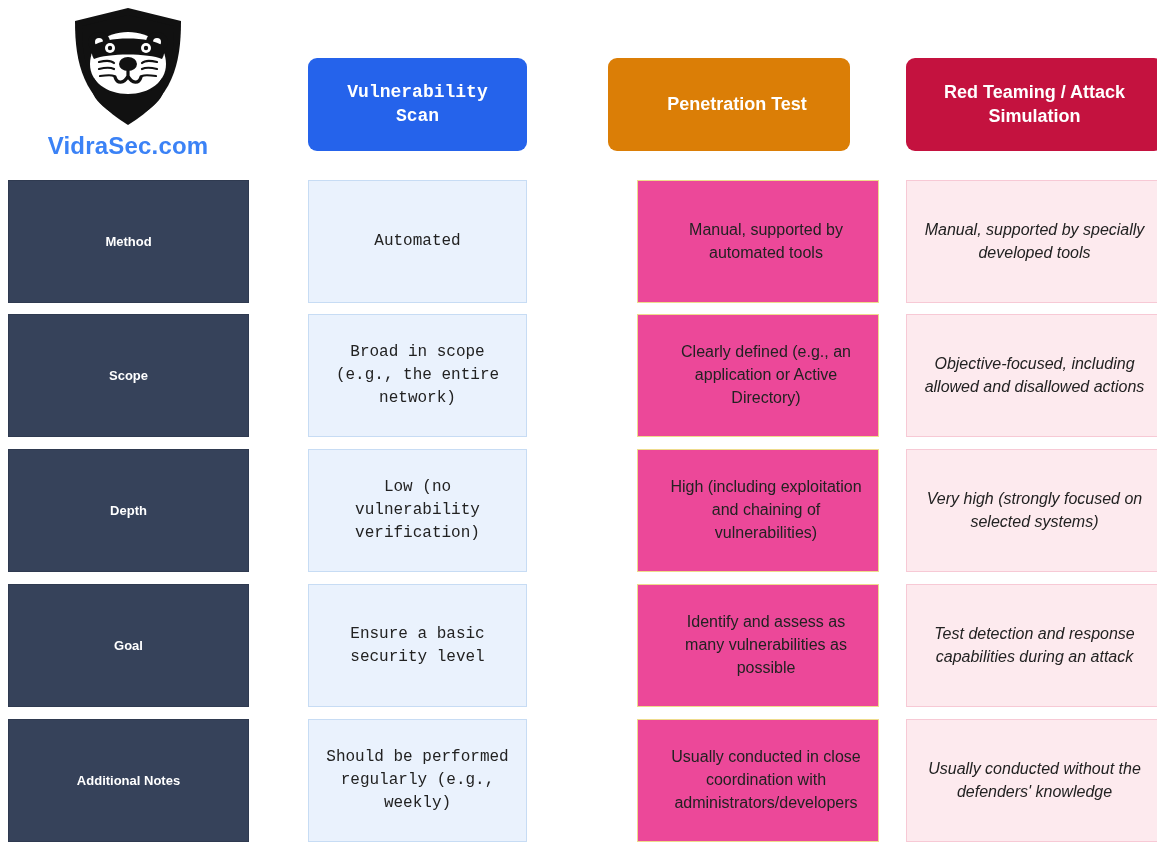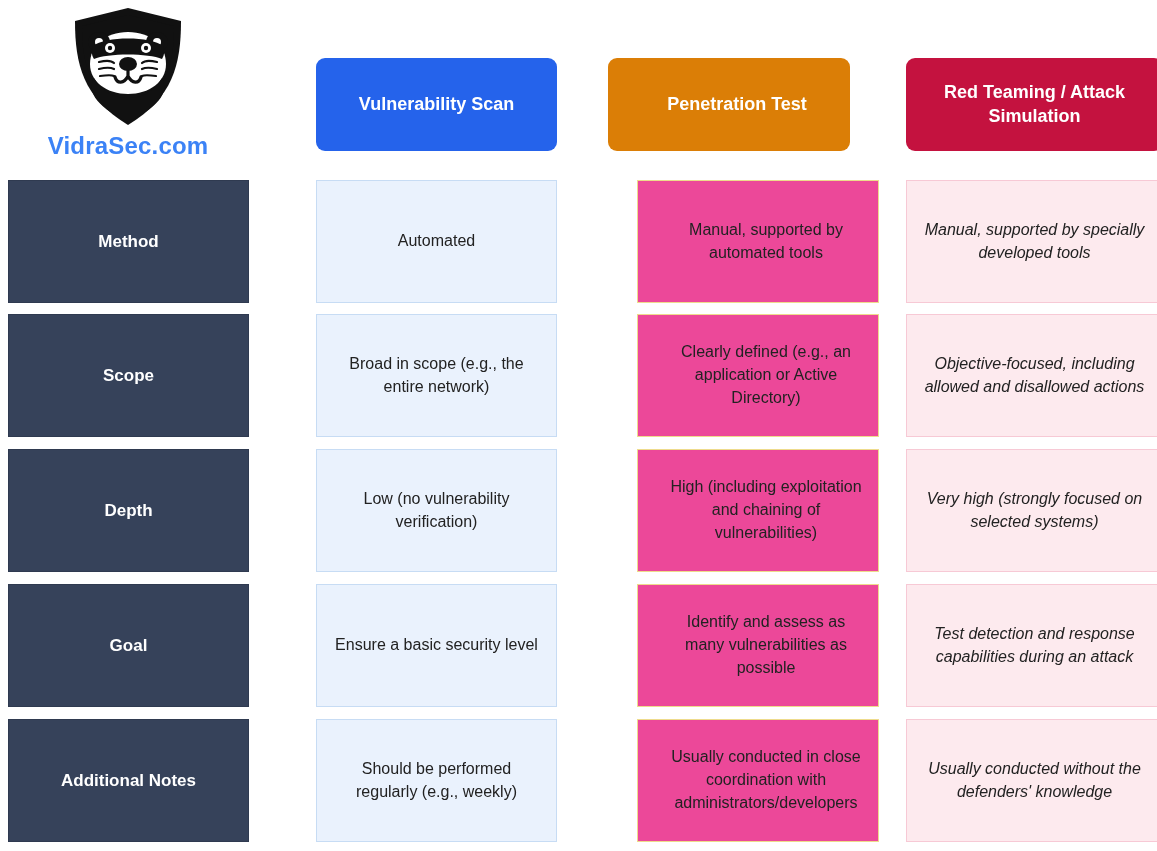--- a/index.html
+++ b/index.html
@@ -70,42 +70,42 @@
     font-weight: bold;
     line-height: 1.28;
     padding: 4px 14px;
   }
 
   
   .row-label {
     background: #36425A;
     border: 1px solid #2f3a50;
     color: #ffffff;
-    font-size: 17px;
+    font-size: 13px;
     font-weight: bold;
     left: 8px;
     width: 241px;
     padding: 4px 8px;
     text-align: right;
   }
 
   
   .body-cell {
     font-size: 16px;
     color: #222222;
     line-height: 1.42;
     padding: 6px 14px;
     border-width: 1px;
     border-style: solid;
   }
 
   .tone-blue   { background: #EAF2FD; border-color: #C7DCF4; }
   .tone-orange { background: #ec4899; border-color: #EEDB8C; margin-left: 29px; }
   .tone-red    { background: #FDEAEE; border-color: #F7C9D5; font-style: italic; }
-  .c1 { left: 316px; width: 241px; }
+  .c1 { left: 308px; width: 219px; font-family: Liberation Mono, monospace; }
   .c2 { left: 608px; width: 242px; padding-left: 30px; }
   .c3 { left: 906px; width: 257px; }
 
   
   .r0 { top: 180px; height: 123px; }
   .r1 { top: 314px; height: 123px; }
   .r2 { top: 449px; height: 123px; }
   .r3 { top: 584px; height: 123px; }
   .r4 { top: 719px; height: 123px; }
 </style>

